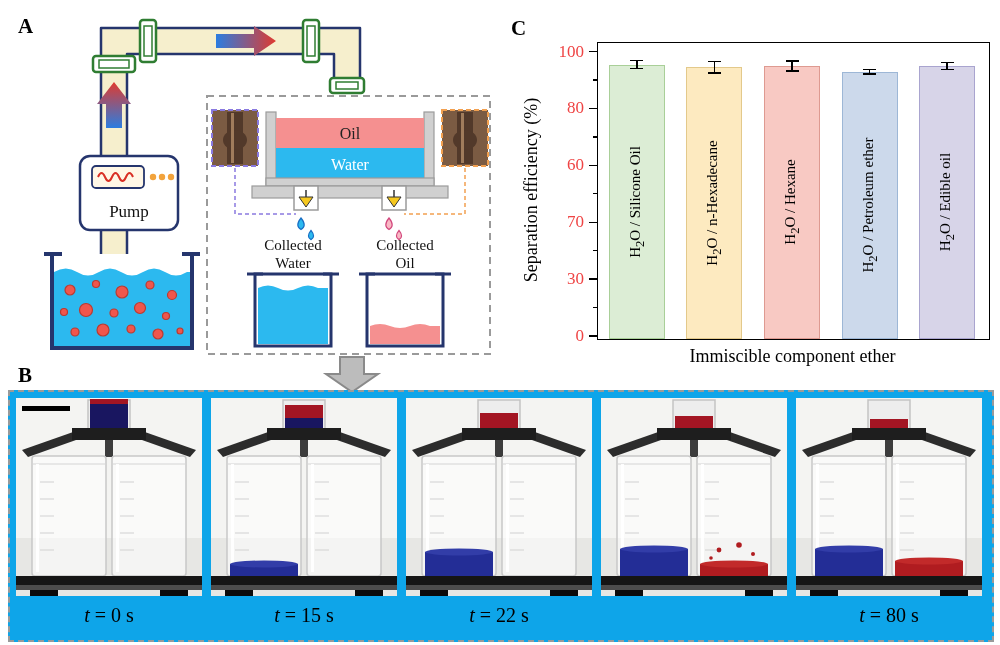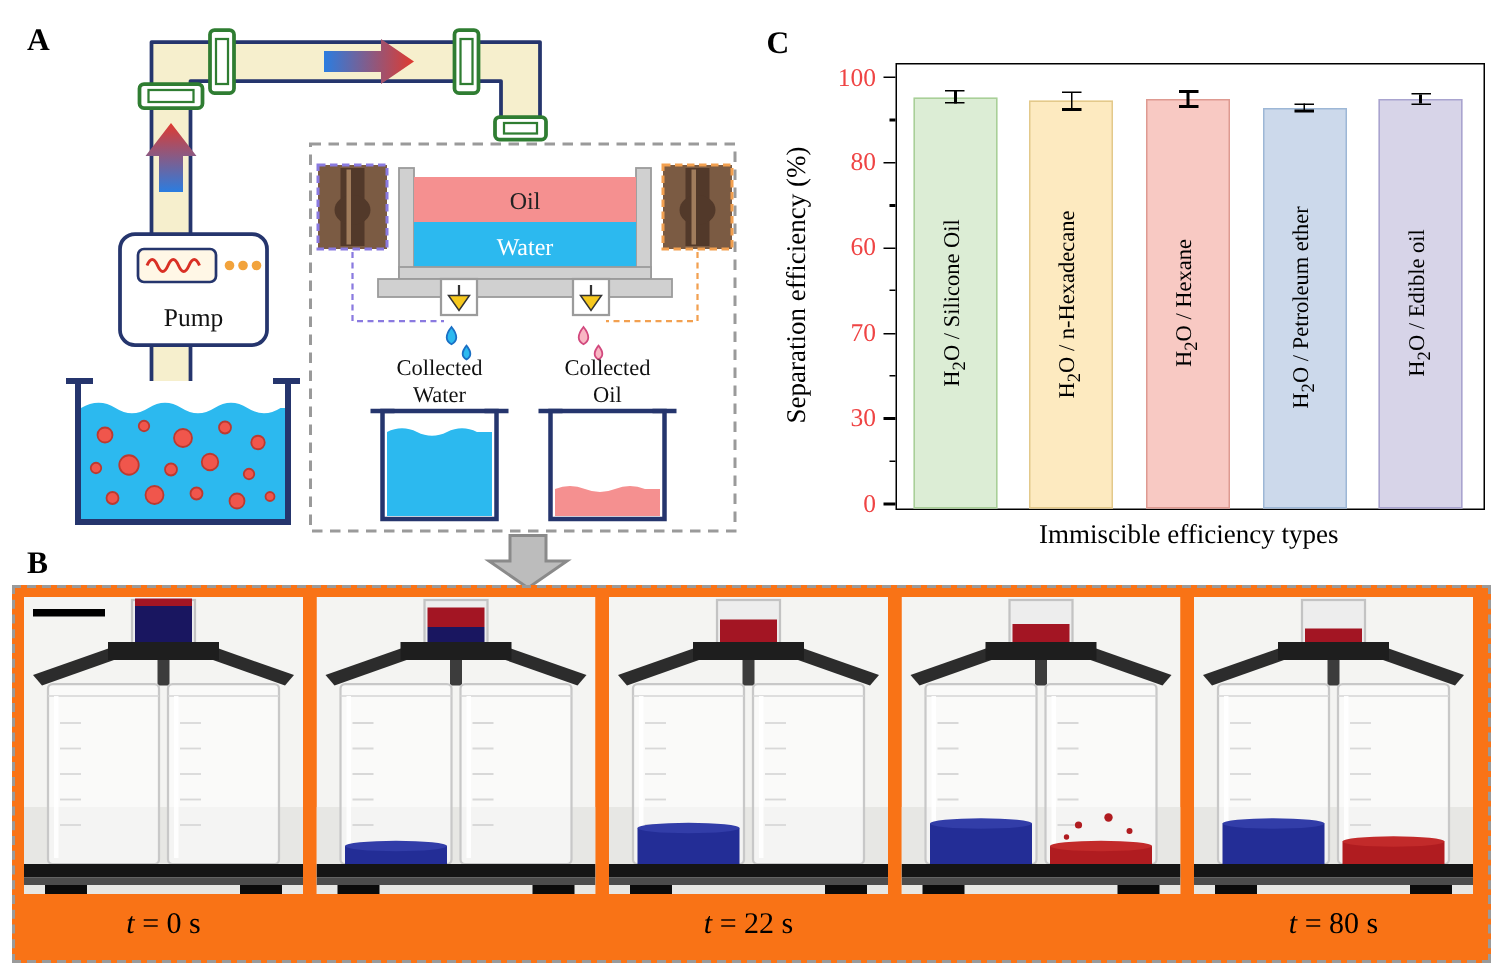--- a/index.html
+++ b/index.html
@@ -3,21 +3,21 @@
 <meta charset="utf-8">
 <style>
   *{margin:0;padding:0;}
   body{background:#fff;font-family:"Liberation Serif","DejaVu Serif",serif;}
   .canvas{position:relative;width:1000px;height:645px;background:#fff;overflow:hidden;}
   .panel-label{position:absolute;font-weight:bold;font-size:21px;color:#000;z-index:5;}
   svg text{font-family:"Liberation Serif","DejaVu Serif",serif;}
   #schematic{position:absolute;left:0;top:0;}
   #scale-bar{position:absolute;left:22px;top:406px;width:48px;height:5px;background:#000;z-index:6;}
   
-  #panel-b-box{position:absolute;left:8px;top:390px;width:982px;height:248px;border:2px dashed #9a9a9a;background:#f97316;}
+  #panel-b-box{position:absolute;left:8px;top:390px;width:982px;height:248px;border:2px dashed #9a9a9a;background:#0ea5e9;}
   #frames-row{position:absolute;left:6px;top:6px;display:flex;gap:9px;}
   .frame{width:186px;}
   .frame-label{text-align:center;font-size:20px;margin-top:4px;color:#000;}
   .frame-label .tvar{font-style:italic;}
   
   #panel-c{position:absolute;left:505px;top:10px;width:495px;height:378px;}
   #chart-plot{position:absolute;left:92px;top:32px;width:391px;height:296px;border:1.5px solid #000;}
   .ytick-major{position:absolute;left:-9px;width:8px;height:1.4px;background:#000;}
   .ytick-minor{position:absolute;left:-5.5px;width:4.5px;height:1.4px;background:#000;}
   .ytick-label{position:absolute;left:-60px;width:46px;text-align:right;font-size:17px;height:22px;line-height:22px;color:#ef4444;}
@@ -223,21 +223,21 @@
             <line x1="104" y1="118" x2="118" y2="118" stroke="#d8d8d8" stroke-width="1.2"></line>
             <line x1="104" y1="135" x2="118" y2="135" stroke="#d8d8d8" stroke-width="1.2"></line>
             <line x1="104" y1="152" x2="118" y2="152" stroke="#d8d8d8" stroke-width="1.2"></line>
             <rect x="100" y="66" width="3" height="108" fill="#ffffff" fill-opacity="0.9"></rect>
             <rect x="19" y="166" width="68" height="12" fill="#232d96"></rect>
             <ellipse cx="53" cy="166" rx="34" ry="3.5" fill="#323da8"></ellipse>
             <rect x="0" y="178" width="186" height="9" fill="#151515"></rect>
             <rect x="0" y="187" width="186" height="5" fill="#4c4c4c"></rect>
             <rect x="14" y="192" width="28" height="6" fill="#0b0b0b"></rect>
             <rect x="144" y="192" width="28" height="6" fill="#0b0b0b"></rect>
-          </svg></div>
+          </svg><div class="frame-label"><span class="tvar">t</span><span> = 15 s</span></div></div>
         <div class="frame"><svg width="186" height="198" viewBox="0 0 186 198">
             <rect x="0" y="0" width="186" height="198" fill="#f4f4f2"></rect>
             <rect x="0" y="140" width="186" height="58" fill="#e7e7e4"></rect>
             <rect x="72" y="2" width="42" height="30" fill="#ededed" stroke="#c3c3c3" stroke-width="1.5"></rect>
             <rect x="74" y="15" width="38" height="15" fill="#a31523"></rect>
             <polygon points="6,52 60,33 60,42 12,59" fill="#2c2c2c"></polygon>
             <polygon points="180,52 126,33 126,42 174,59" fill="#2c2c2c"></polygon>
             <rect x="56" y="30" width="74" height="12" fill="#1e1e1e"></rect>
             <rect x="89" y="42" width="8" height="17" fill="#3c3c3c"></rect>
             <rect x="16" y="58" width="74" height="120" rx="3" fill="#ffffff" fill-opacity="0.55" stroke="#c8c8c8" stroke-width="1.5"></rect>
@@ -383,16 +383,16 @@
         <div class="err-line" style="left: 270.85px; bottom: 265.122px; height: 4.55146px;"></div>
         <div class="err-cap" style="left: 265.1px; bottom: 268.974px;"></div>
         <div class="err-cap" style="left: 265.1px; bottom: 264.422px;"></div>
         <div class="bar" style="left: 321.2px; height: 273.087px; background: rgb(215, 212, 232); border-color: rgb(169, 164, 207);">
           <span class="bar-label">H<sub>2</sub>O / Edible oil</span>
         </div>
         <div class="err-line" style="left: 348.45px; bottom: 269.674px; height: 6.82718px;"></div>
         <div class="err-cap" style="left: 342.7px; bottom: 275.801px;"></div>
         <div class="err-cap" style="left: 342.7px; bottom: 268.974px;"></div>
       </div>
-    <div class="axis-label" id="xlabel">Immiscible efficiency types</div>
+    <div class="axis-label" id="xlabel">Immiscible component ether</div>
   </div>
 
 </div>
 
 </body></html>

